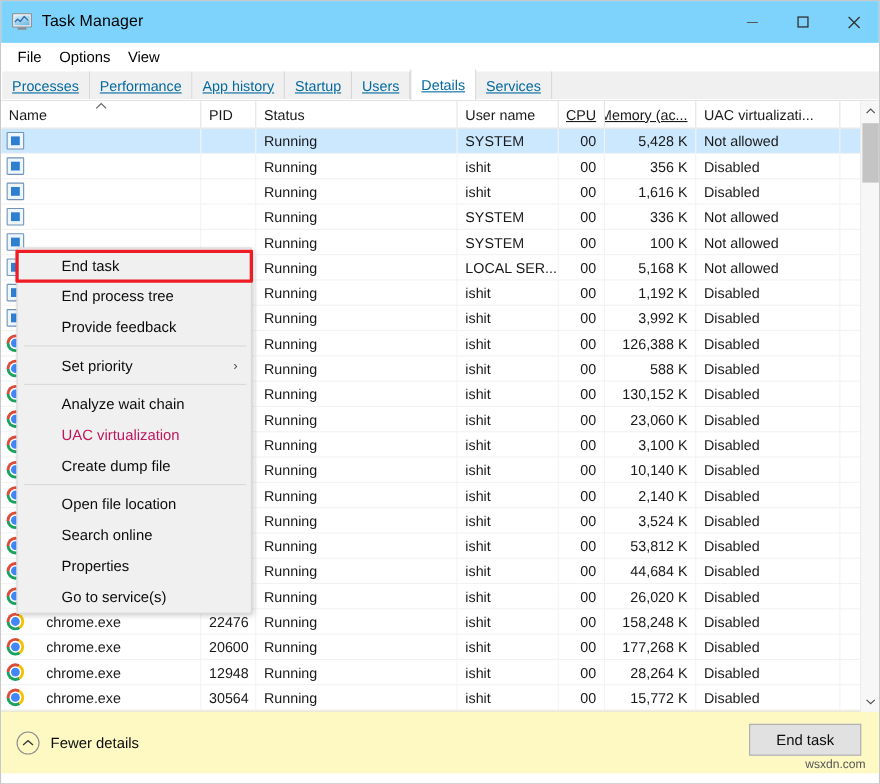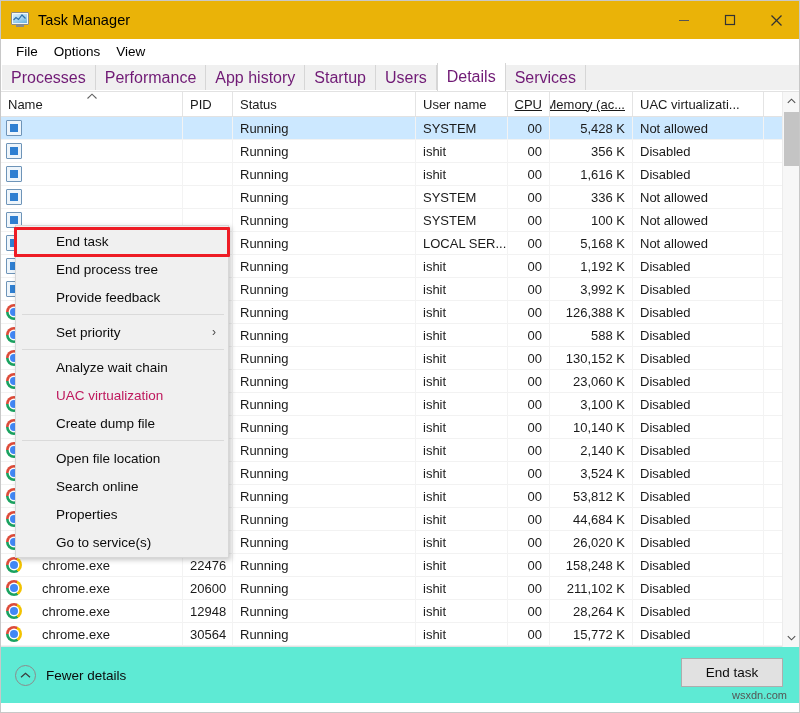--- a/index.html
+++ b/index.html
@@ -16,21 +16,21 @@
     width: 800px; height: 713px;
     background: #ffffff;
     border: 1px solid #c8c8c8;
     overflow: hidden;
   }
 
   
   .titlebar {
     position: relative;
     height: 38px;
-    background: #eab308;
+    background: #7dd3fc;
     display: flex;
     align-items: center;
   }
   .tb-icon {
     width: 18px; height: 16px;
     margin-left: 10px; margin-right: 9px;
     position: relative;
     flex: 0 0 auto;
   }
   .tb-icon .mon {
@@ -99,27 +99,28 @@
   }
   .tabstrip:after {
     content: "";
     position: absolute; left: 0; right: 0; bottom: 0;
     height: 1px; background: #ffffff;
   }
   .tab {
     height: 26px;
     padding: 0 9px;
     display: flex; align-items: center;
-    font-size: 16px;
-    color: #701a75;
+    font-size: 13px;
+    color: #0369a1;
     background: #f0f0f0;
     border-right: 1px solid #d6d6d6;
     position: relative;
     cursor: default;
     white-space: nowrap;
+    text-decoration: underline;
   }
   .tab.active {
     background: #ffffff;
     height: 28px;
     border-left: 1px solid #d6d6d6;
     border-right: 1px solid #d6d6d6;
     z-index: 3;
   }
   .tab-filler {
     flex: 1 1 auto;
@@ -300,21 +301,21 @@
     border: 3px solid #ee1c25;
     z-index: 12;
     pointer-events: none;
     border-radius: 1px;
   }
 
   
   .footer {
     position: relative;
     height: 57px;
-    background: #5eead4;
+    background: #fef9c3;
     border-top: 1px solid #e2e2e2;
     display: flex;
     align-items: center;
   }
   .fewer {
     display: flex;
     align-items: center;
     gap: 10px;
     margin-left: 14px;
     font-size: 13.5px;
@@ -671,21 +672,21 @@
         </div>
         <div class="row">
           <div class="cell name c-name">
             <span class="ico ico-chrome"></span>
             <span>chrome.exe</span>
           </div>
           <div class="cell c-pid">20600</div>
           <div class="cell c-status">Running</div>
           <div class="cell c-user">ishit</div>
           <div class="cell c-cpu num">00</div>
-          <div class="cell c-mem num">211,102 K</div>
+          <div class="cell c-mem num">177,268 K</div>
           <div class="cell c-uac">Disabled</div>
         </div>
         <div class="row">
           <div class="cell name c-name">
             <span class="ico ico-chrome"></span>
             <span>chrome.exe</span>
           </div>
           <div class="cell c-pid">12948</div>
           <div class="cell c-status">Running</div>
           <div class="cell c-user">ishit</div>

